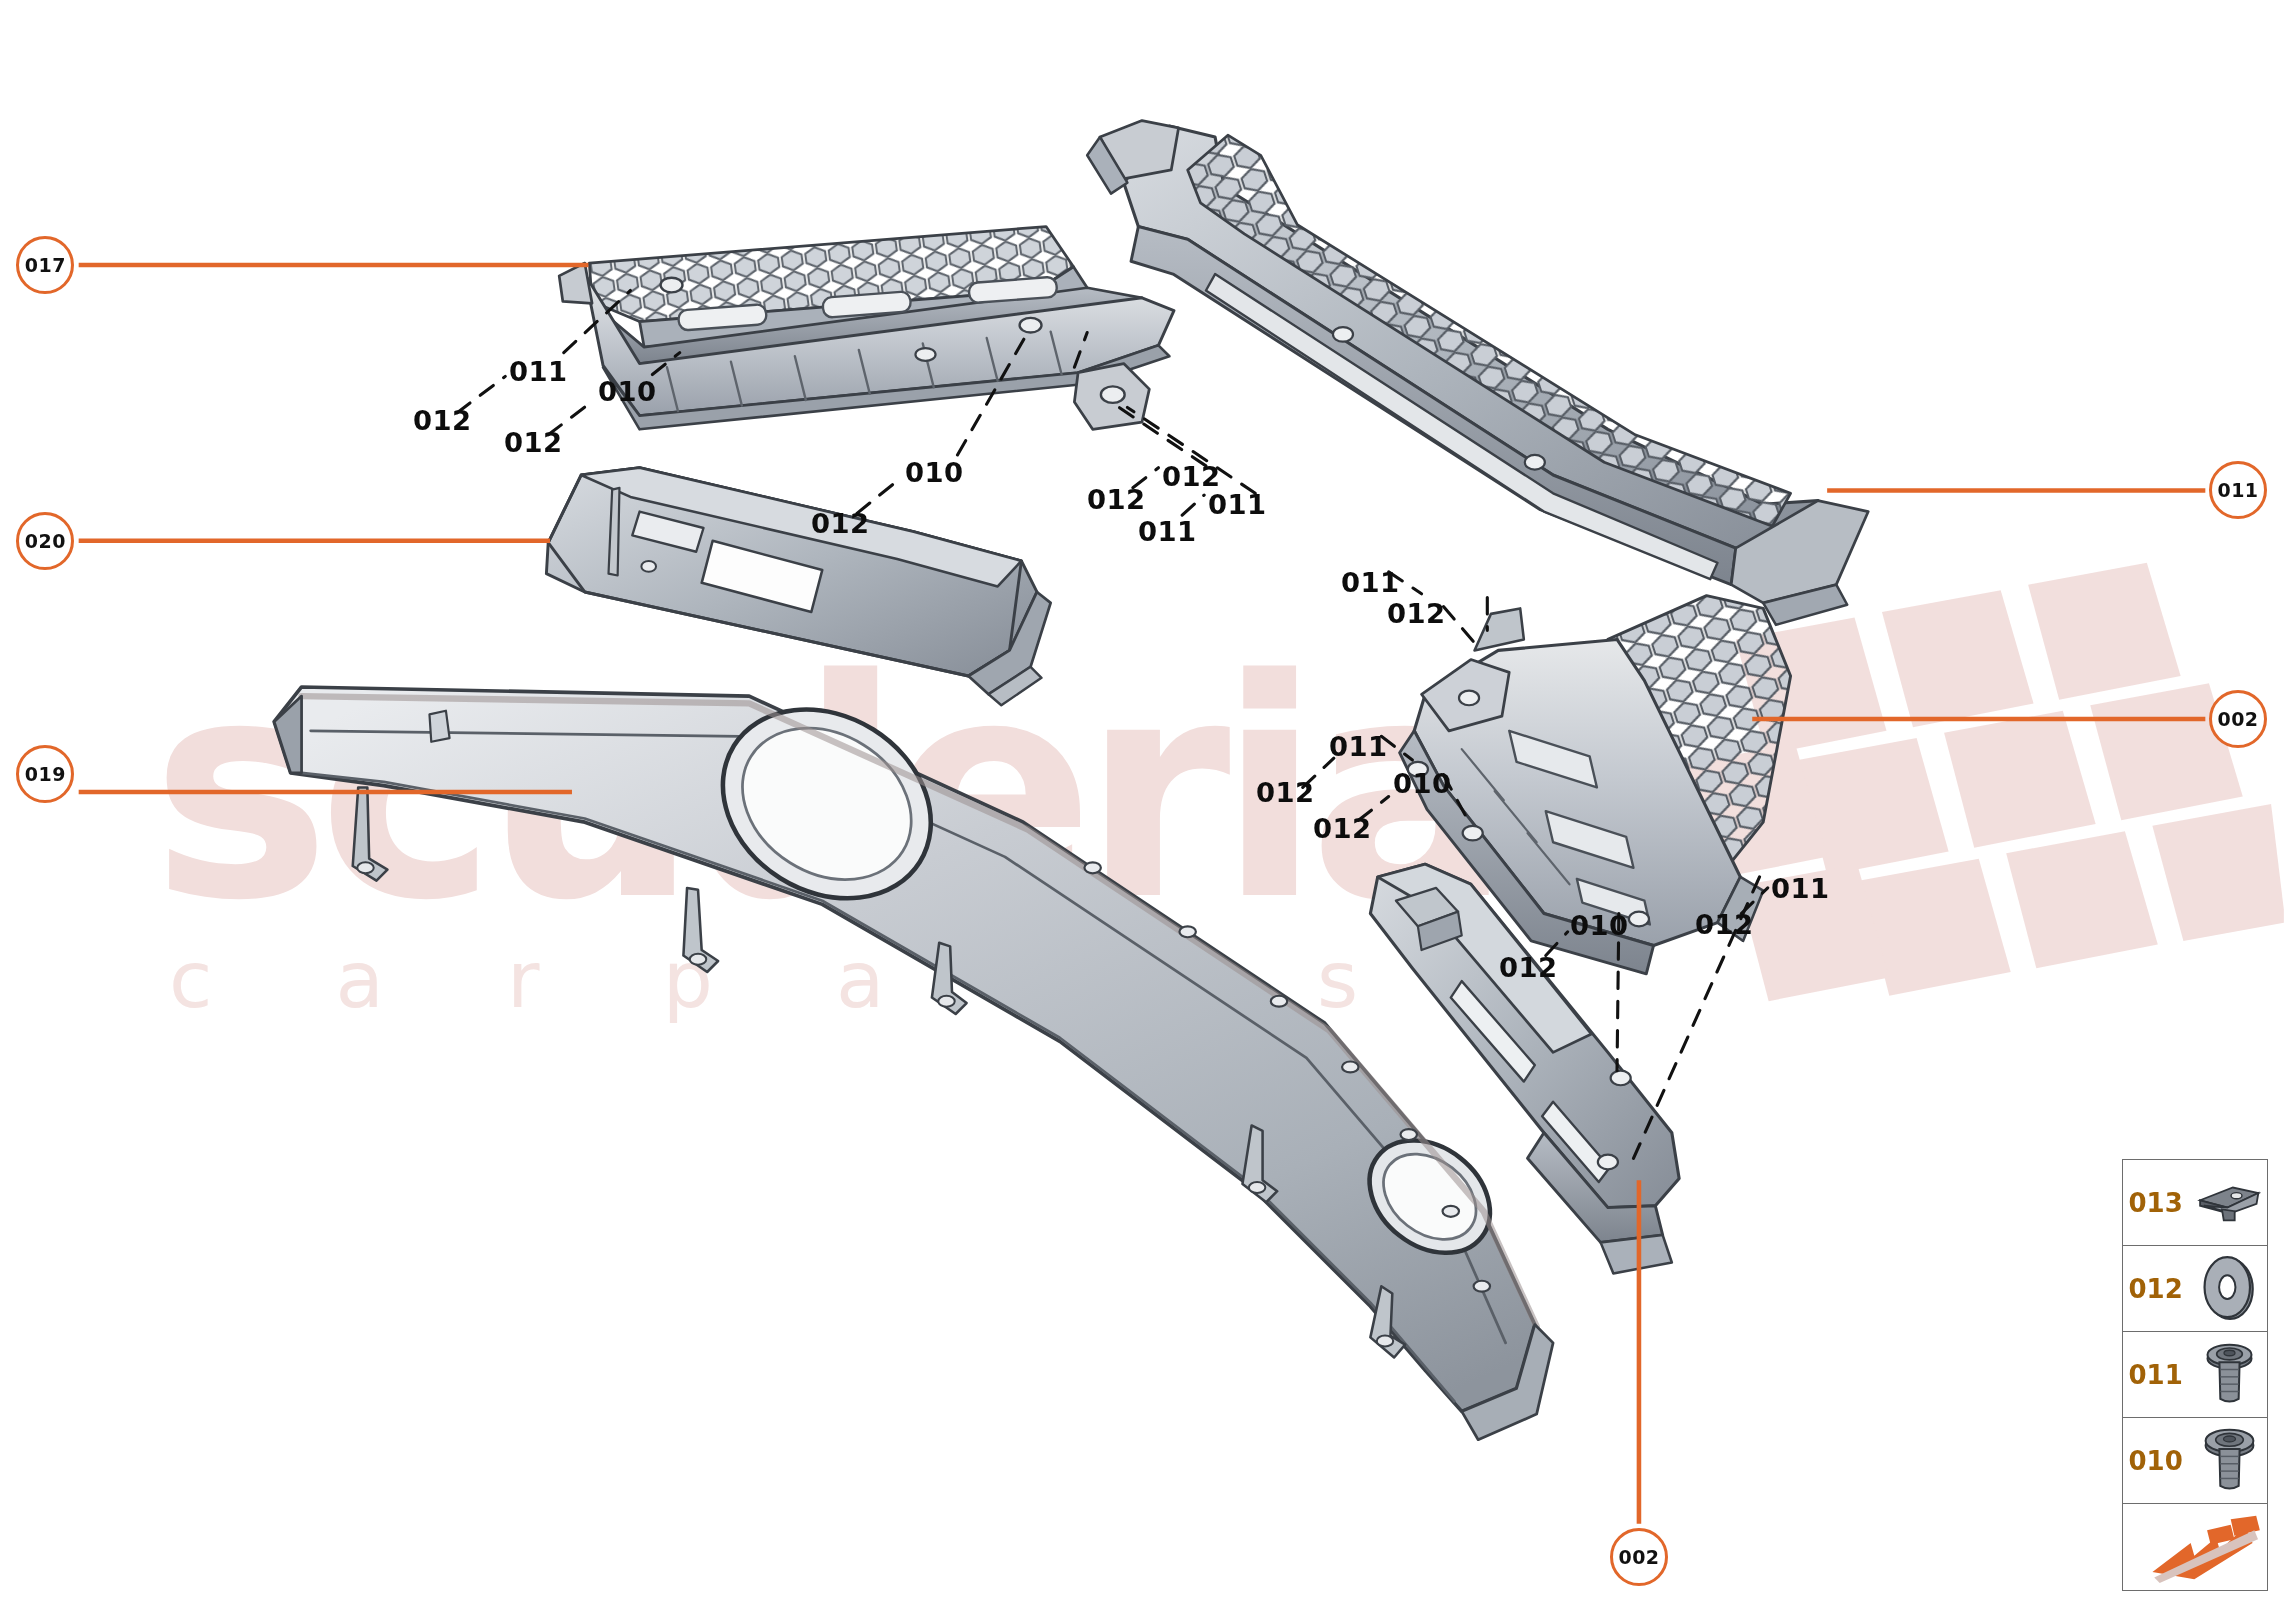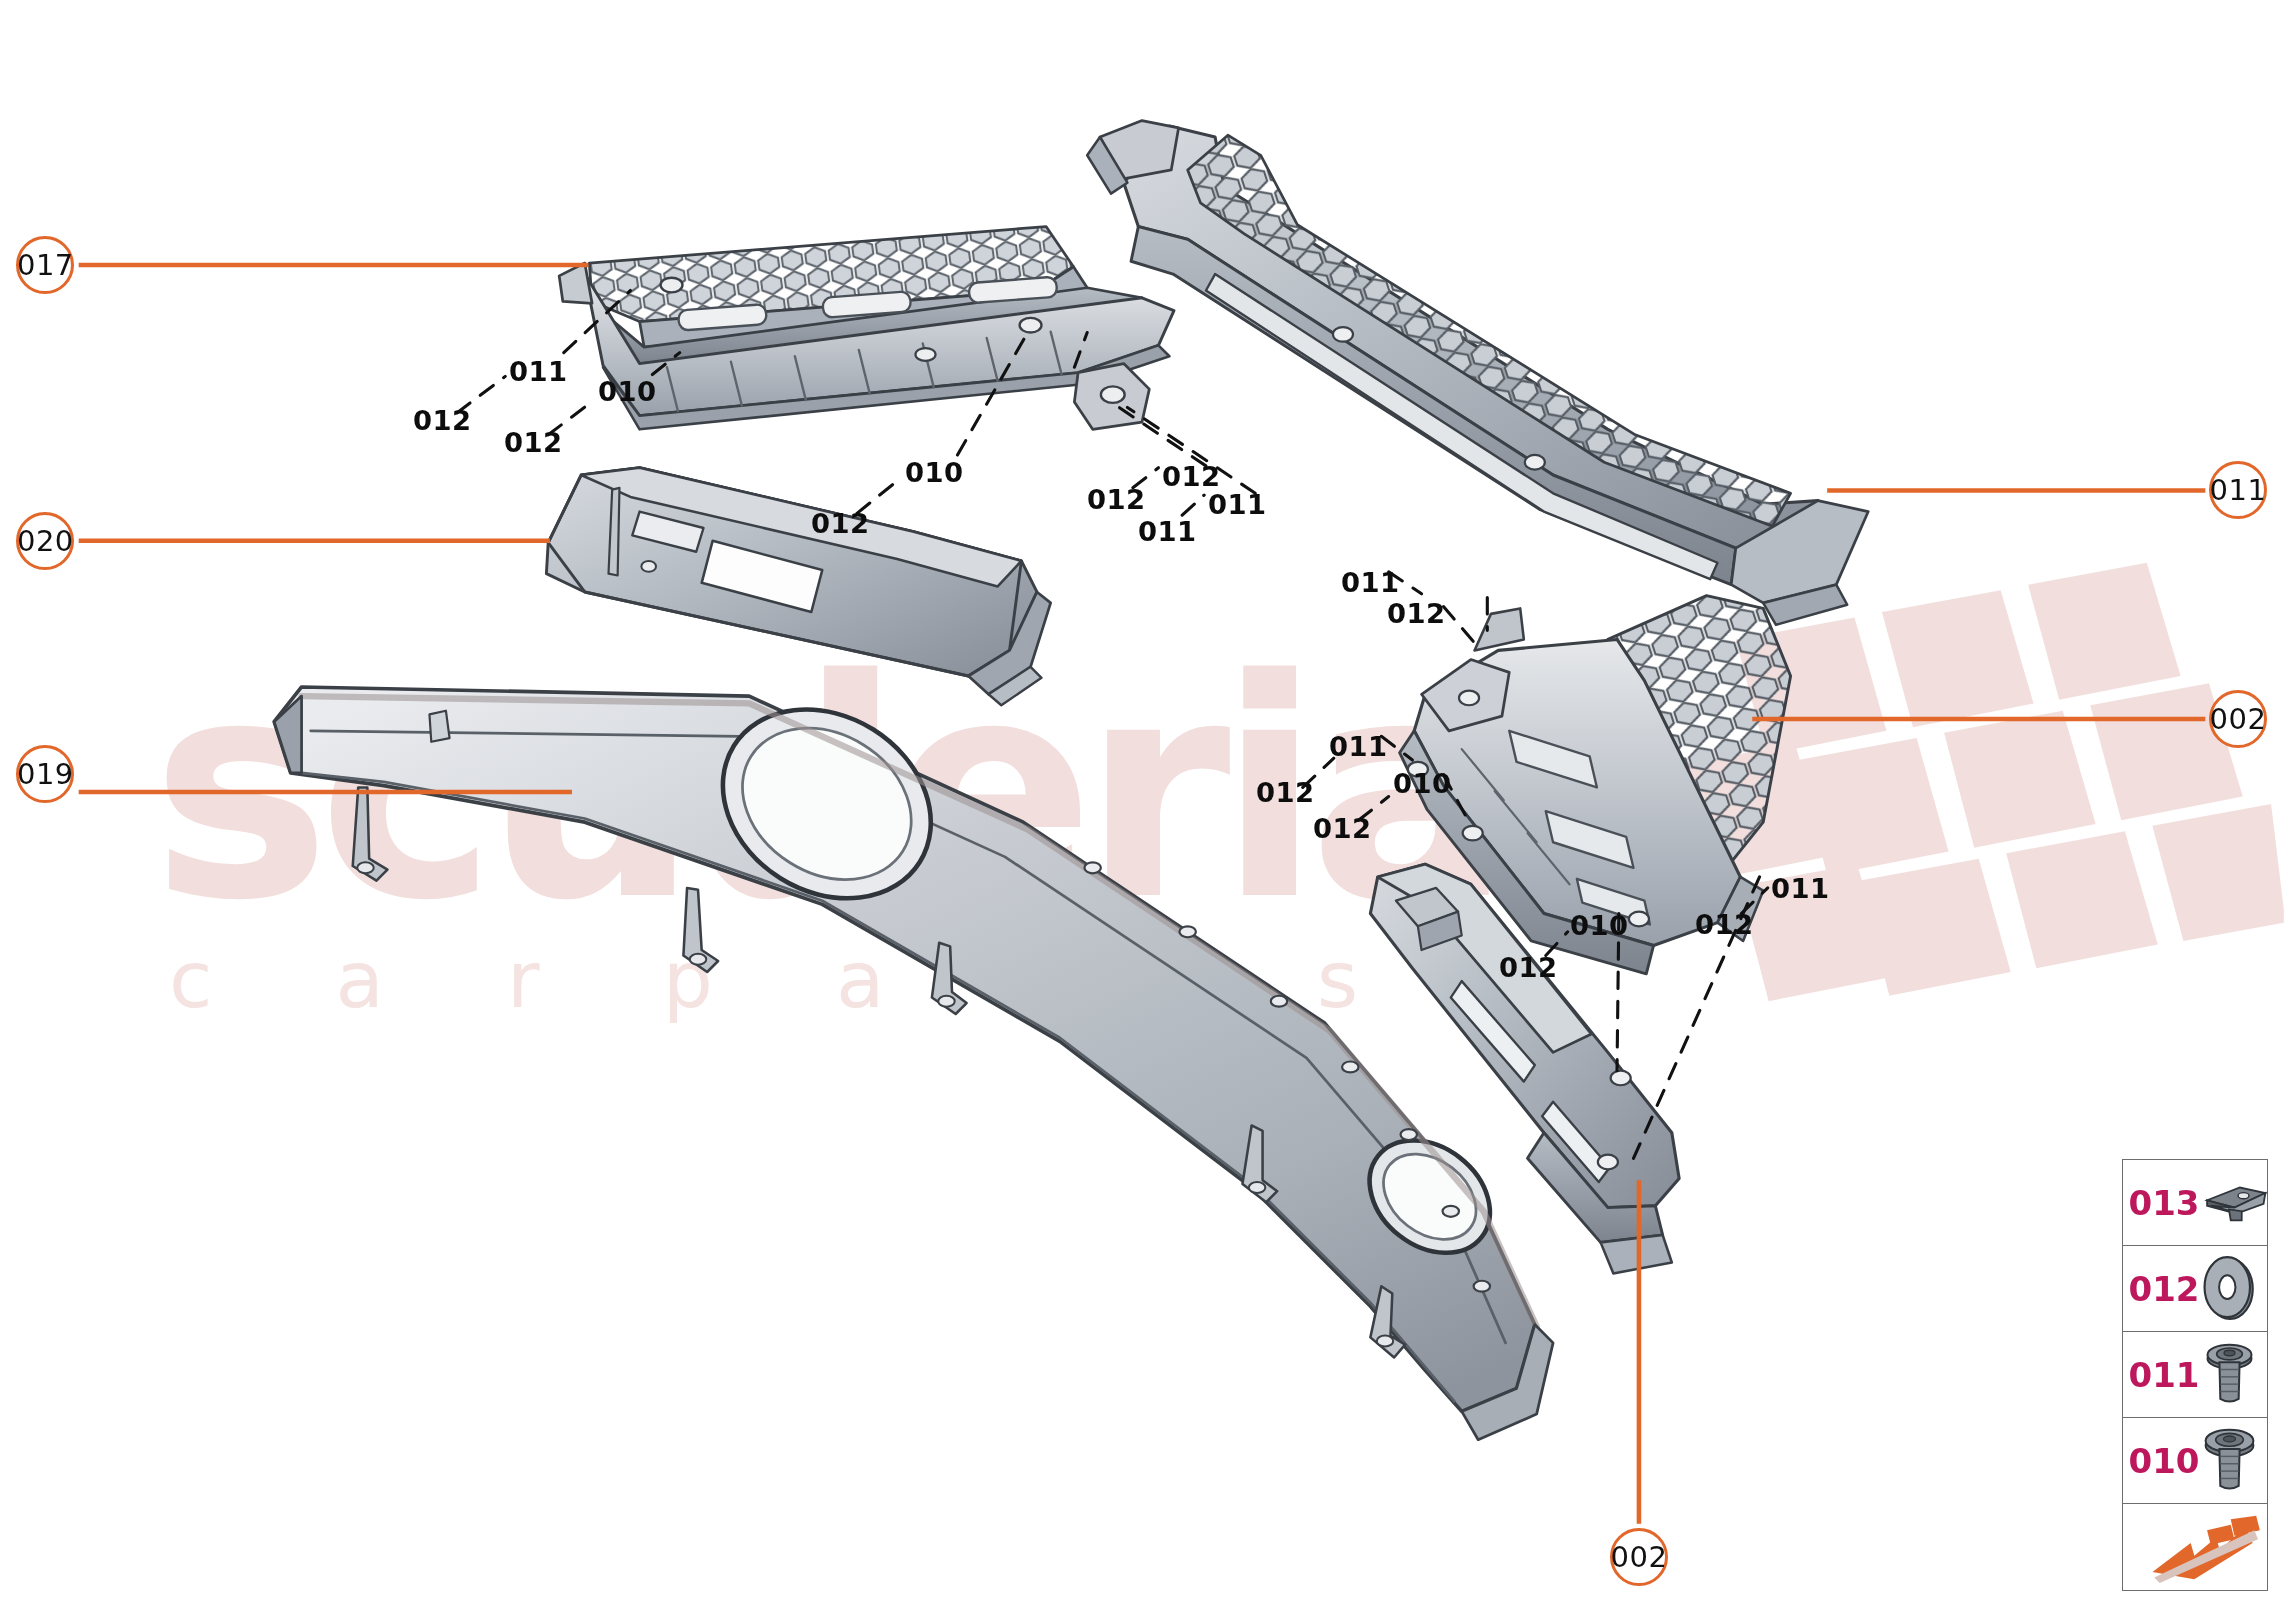--- a/index.html
+++ b/index.html
@@ -16,33 +16,33 @@
   .wm-sub{
     position:absolute;left:169px;top:941px;
     font-family:"DejaVu Sans",sans-serif;
     font-size:79px;font-weight:400;letter-spacing:49px;
     color:#f4e3e1;line-height:1;white-space:nowrap;user-select:none;
   }
   
   .callout{position:absolute;width:58px;height:58px;border-radius:50%;
     border:3.7px solid #e2672a;background:#ffffff;
     display:flex;align-items:center;justify-content:center;
-    font-size:29px;font-weight:400;color:#111;letter-spacing:0.5px;
+    font-size:19px;font-weight:700;color:#111;letter-spacing:0.5px;
     box-sizing:border-box;z-index:40;}
   
   .pn{position:absolute;font-size:27.4px;font-weight:700;color:#0d0d0d;
     letter-spacing:0.5px;white-space:nowrap;z-index:30;
     font-family:"DejaVu Sans",sans-serif;}
   
   #legend{position:absolute;left:2122px;top:1159px;width:146px;
     border:1.8px solid #6d6d6d;background:#fff;z-index:50;box-sizing:border-box;}
   #legend .row{display:flex;align-items:center;height:86px;
     border-bottom:1.8px solid #6d6d6d;box-sizing:border-box;padding:0 5.5px;}
   #legend .row:last-child{border-bottom:none;}
-  #legend .lbl{font-size:34px;font-weight:700;color:#be185d;width:69px;}
+  #legend .lbl{font-size:26px;font-weight:700;color:#a16207;width:69px;}
   #legend .glyph{flex:1;display:flex;align-items:center;justify-content:center;}
   
 </style>
 </head>
 <body>
 
 <div id="stage">
 
   <div class="wm-main">scuderia</div>
   <div class="wm-sub">c a r  p a r t s</div>

